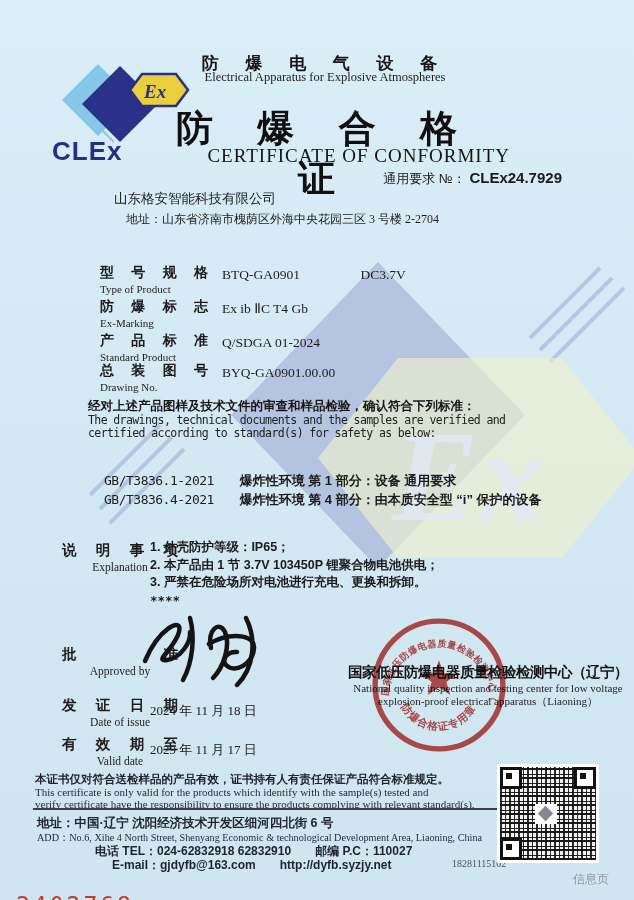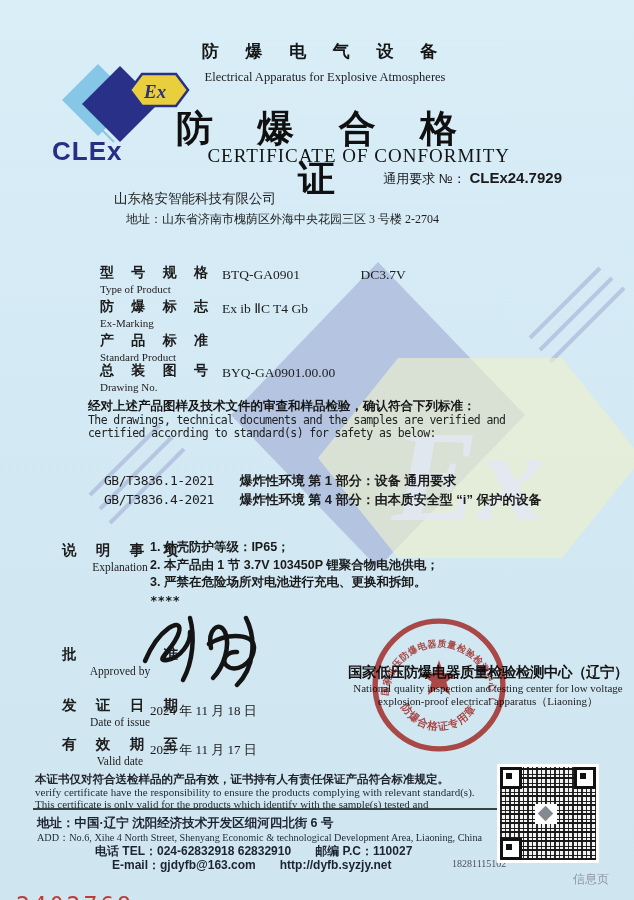--- a/index.html
+++ b/index.html
@@ -7,21 +7,21 @@
        font-family:"Liberation Sans",sans-serif;background:#d4eaf4;}
   .page{position:absolute;inset:0;background:linear-gradient(180deg,#d9eef7 0%,#d2e8f3 55%,#cfe5f0 100%);}
   .abs{position:absolute;}
   .cjk{font-family:"Liberation Sans",sans-serif;color:#1c1c1c;}
   .typ{font-family:"Liberation Serif",serif;color:#222;}
 
   
   #watermark{position:absolute;left:0;top:0;z-index:0;}
 
   
-  .hdr-cn{left:160px;top:40px;width:330px;text-align:center;font-size:17px;font-weight:bold;
+  .hdr-cn{left:160px;top:52px;width:330px;text-align:center;font-size:17px;font-weight:bold;
           letter-spacing:11px;color:#161616;}
   .hdr-en{left:120px;top:70px;width:410px;text-align:center;font-size:12.5px;color:#222;}
   .cert-cn{left:140px;top:104px;width:370px;text-align:center;font-size:37px;font-weight:bold;
            letter-spacing:17px;color:#101010;}
   .cert-en{left:140px;top:145px;width:370px;text-align:right;font-size:19px;letter-spacing:1px;color:#141414;}
   .certno{left:300px;top:169px;width:262px;text-align:right;font-size:13px;color:#1a1a1a;}
   .certno b{font-size:15px;font-family:"Liberation Sans",sans-serif;}
 
   
   #logo{left:38px;top:52px;}
@@ -161,20 +161,23 @@
     <div class="fval">
         <div><span class="v1">Ex ib ⅡC T4 Gb</span></div>
       </div>
   </div>
 
   <div class="frow" style="top:332px">
     <div class="flabel">
       <div class="lcn">产品标准</div>
       <div class="len">Standard Product</div>
     </div>
+    <div class="fval">
+        <div><span class="v1">Q/SDGA 01-2024</span></div>
+      </div>
   </div>
 
   <div class="frow" style="top:362px">
     <div class="flabel">
       <div class="lcn">总装图号</div>
       <div class="len">Drawing No.</div>
     </div>
     <div class="fval">
         <div><span class="v1">BYQ-GA0901.00.00</span></div>
       </div>
@@ -249,22 +252,22 @@
     <text font-size="10" fill="#c73732" font-weight="bold" letter-spacing="0.5">
       <textPath href="#arcTop" startOffset="2">国家低压防爆电器质量检验检测中心（辽宁）</textPath>
     </text>
     <text font-size="11.5" fill="#c73732" font-weight="bold" letter-spacing="1">
       <textPath href="#arcBot" startOffset="2">防爆合格证专用章</textPath>
     </text>
   </svg>
 
   <div class="abs disc-cn">本证书仅对符合送检样品的产品有效，证书持有人有责任保证产品符合标准规定。</div>
   <div class="abs disc-en">
+    <div>This certificate is only valid for the products which identify with the sample(s) tested and</div>
     <div>verify certificate have the responsibility to ensure the products complying with relevant standard(s).</div>
-    <div>This certificate is only valid for the products which identify with the sample(s) tested and</div>
   </div>
   <div class="abs rule"></div>
 
   <div class="abs addr-cn">地址：中国·辽宁 沈阳经济技术开发区细河四北街 6 号</div>
   <div class="abs addr-en">ADD：No.6, Xihe 4 North Street, Shenyang Economic &amp; technological Development Area, Liaoning, China</div>
   <div class="abs tel-line">电话 TEL：024-62832918 62832910　　邮编 P.C：110027</div>
   <div class="abs mail-line">E-mail：gjdyfb@163.com　　http://dyfb.syzjy.net</div>
   <div class="abs extra-num">18281115102</div>
 
   <div class="abs qr">

